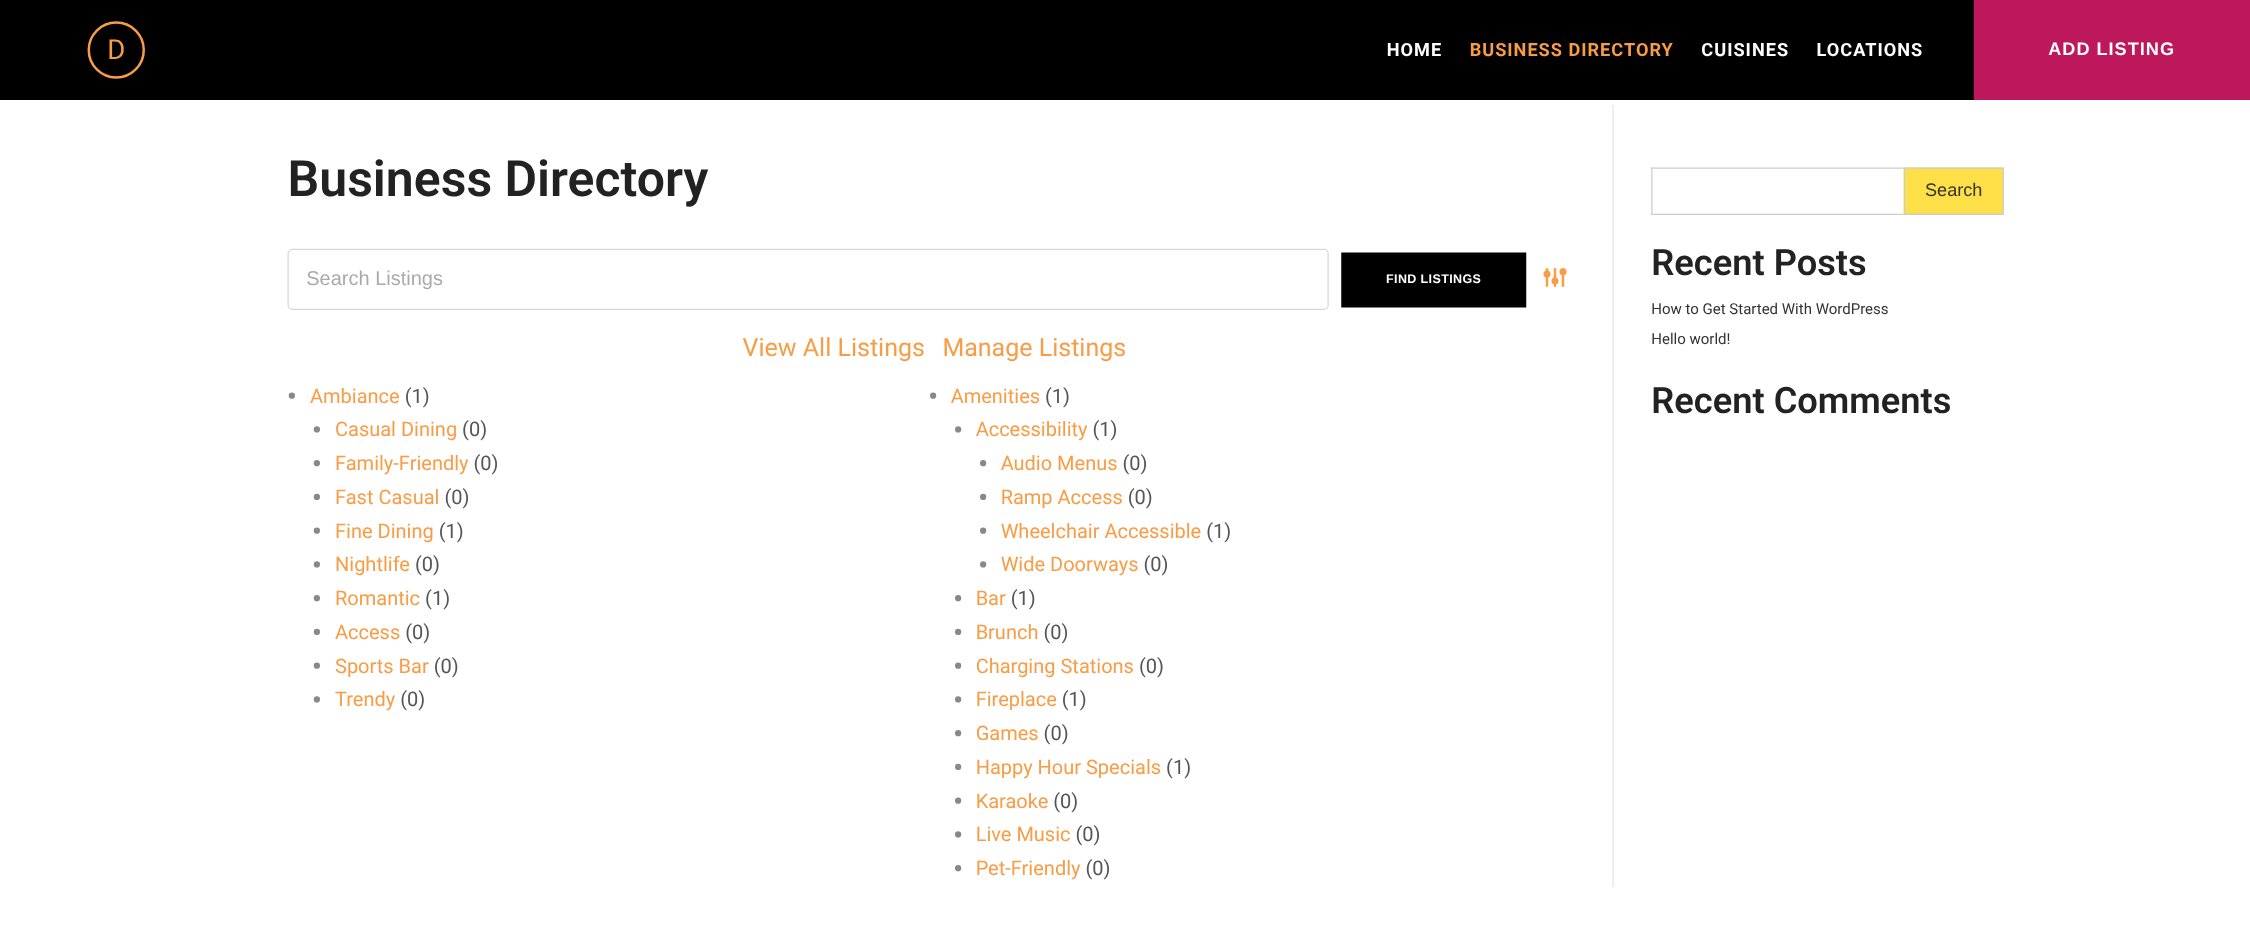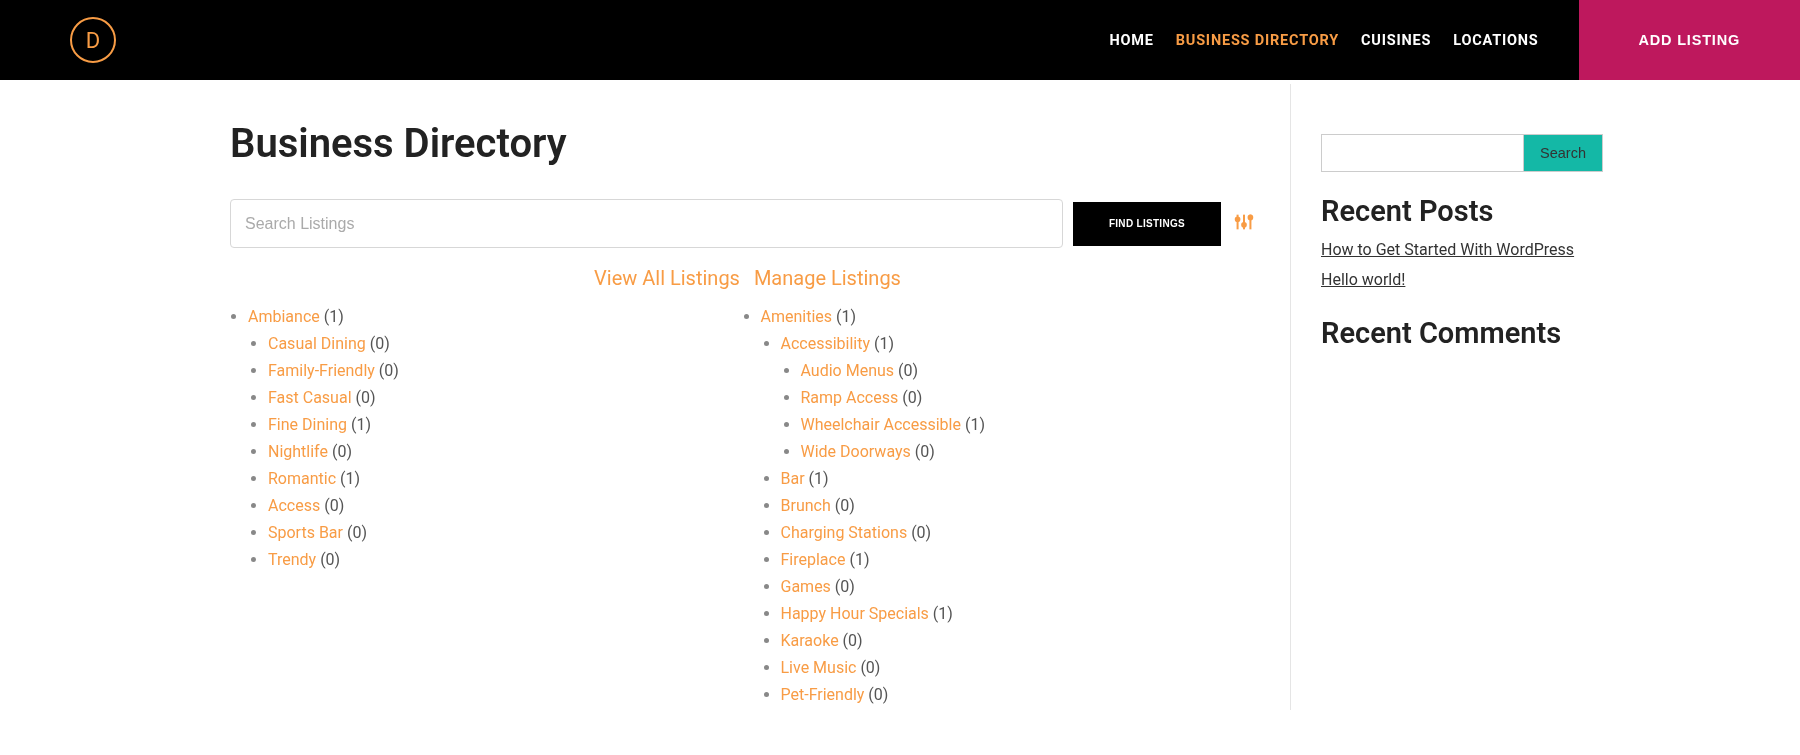--- a/index.html
+++ b/index.html
@@ -67,27 +67,27 @@
     .cat-col li { color: #888; margin: 3px 0; line-height: 1.5; }
     .cat-link { color: #f89c45; text-decoration: none; }
     .cat-count { color: #555; }
 
     .sidebar .search-box { display: flex; margin-bottom: 24px; }
     .sidebar .search-box input {
       flex: 1; height: 38px; border: 1px solid #ccc; border-right: none;
       padding: 0 10px; font-size: 14px;
     }
     .sidebar .search-box button {
-      background: #14b8a6; border: 1px solid #ccc; color: #333;
+      background: #fde047; border: 1px solid #ccc; color: #333;
       height: 38px; padding: 0 16px; font-size: 14.5px; cursor: pointer;
     }
 
     .widget-title { font-size: 29px; font-weight: 600; color: #222; margin-bottom: 10px; line-height: 1.1; }
     .widget-list { list-style: none; margin-bottom: 26px; }
-    .widget-list li { margin: 6px 0; font-size: 16px; color: #333; line-height: 1.5; text-decoration: underline; }
+    .widget-list li { margin: 6px 0; font-size: 12px; color: #333; line-height: 1.5; }
     .widget-list a { color: #333; text-decoration: none; }
     .comment-item { font-size: 16px; color: #333; line-height: 1.55; margin-top: 8px; }
   </style>
 </head>
 <body>
 
 <header class="header">
   <div class="logo">
     <span>D</span>
   </div>

